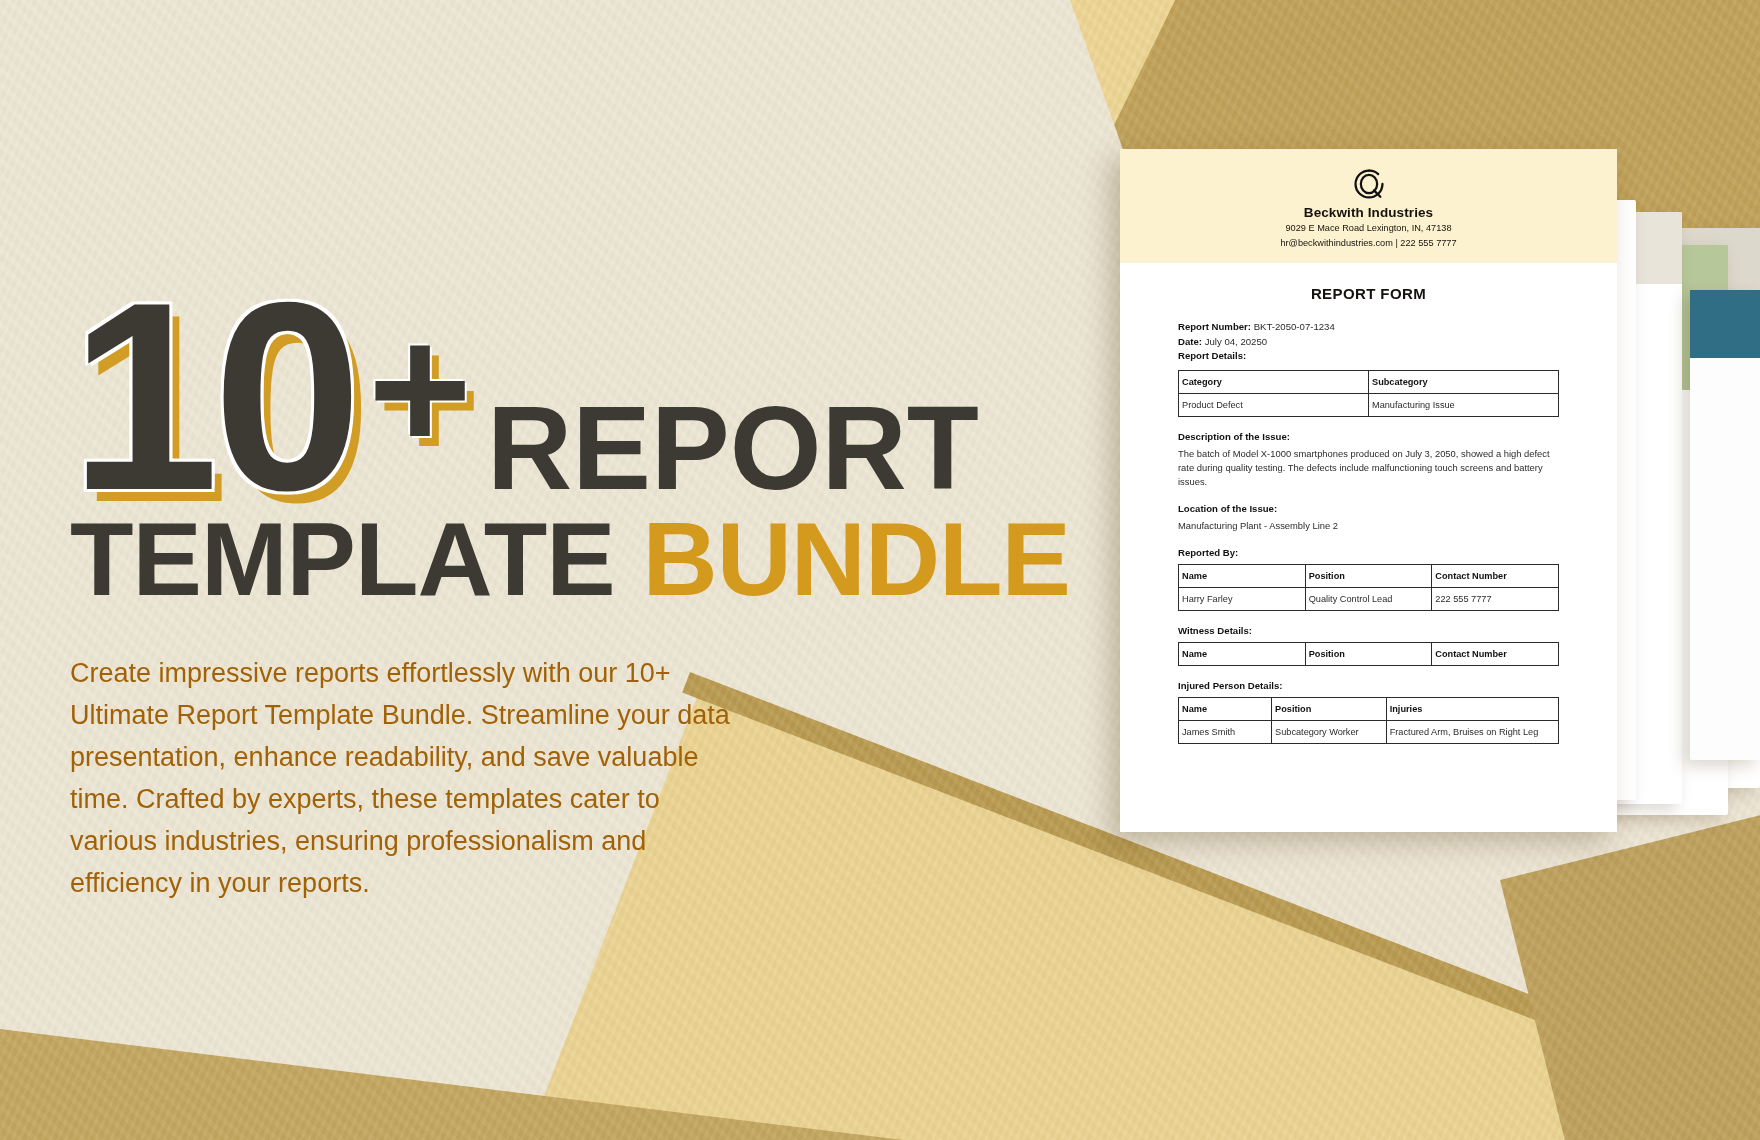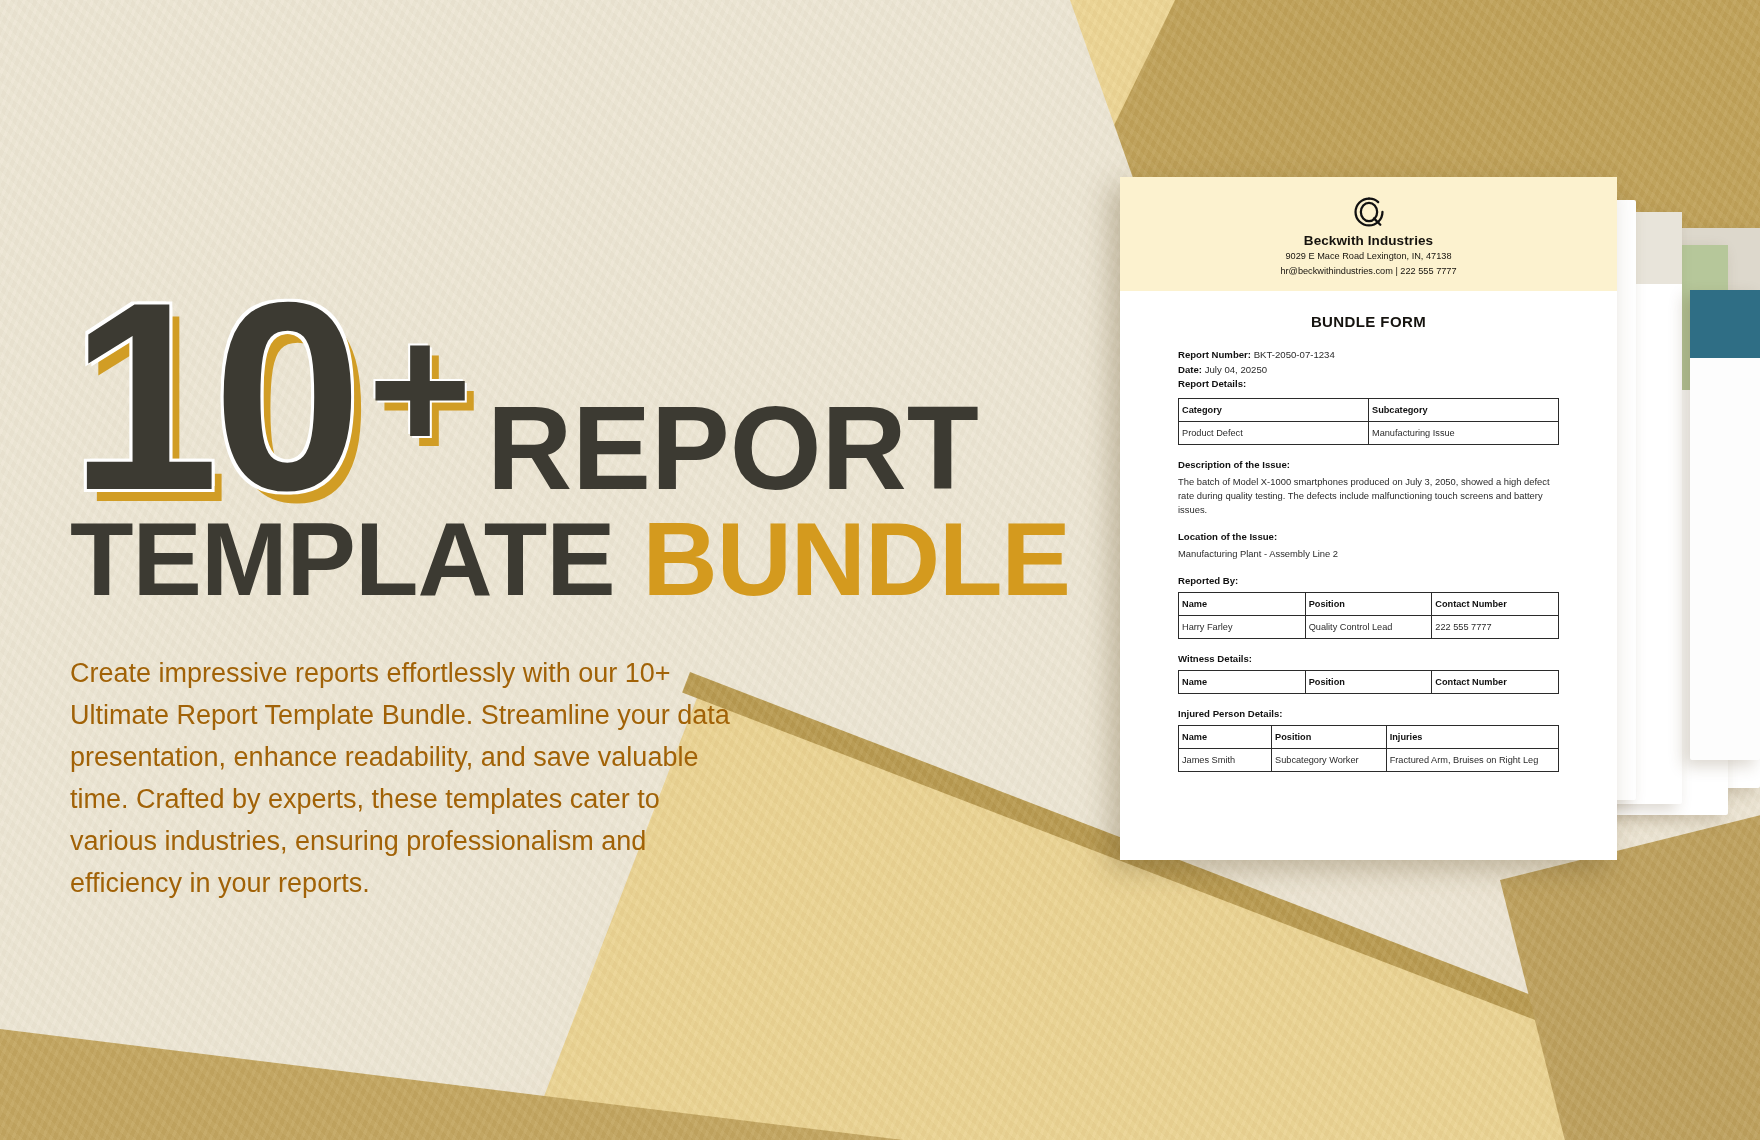--- a/index.html
+++ b/index.html
@@ -109,21 +109,21 @@
     box-shadow:-6px 6px 16px rgba(90,70,30,0.22);
   }
   .sheet .curl{
     position:absolute;left:0;top:0;bottom:0;width:26px;
     background:linear-gradient(90deg,#d9d4c9 0%,#f2efe8 35%,#ffffff 75%);
   }
   .sheet .band-accent{position:absolute;left:0;right:0;top:0;}
 
   
   .doc{
-    position:absolute;left:1120px;top:177px;width:497px;height:683px;
+    position:absolute;left:1120px;top:149px;width:497px;height:683px;
     background:#ffffff;z-index:30;
     box-shadow:-10px 10px 26px rgba(90,70,30,0.30);
   }
   .doc-header{
     background:#fcf2cf;padding:18px 0 14px 0;text-align:center;
   }
   .logo-wrap{display:flex;justify-content:center;margin-bottom:4px;}
   .company{font-size:13.5px;font-weight:700;color:#16130e;letter-spacing:.1px;}
   .addr{font-size:9.2px;color:#16130e;line-height:12.5px;margin-top:2px;}
   .doc-body{padding:16px 58px 0 58px;}
@@ -208,21 +208,21 @@
           <ellipse cx="24" cy="24" rx="11.5" ry="13" fill="none" stroke="#111" stroke-width="3.2"></ellipse>
           <path d="M31 33 L40 42" fill="none" stroke="#111" stroke-width="3.2" stroke-linecap="round"></path>
         </svg>
       </div>
       <div class="company">Beckwith Industries</div>
       <div class="addr">9029 E Mace Road Lexington, IN, 47138</div>
       <div class="addr">hr@beckwithindustries.com | 222 555 7777</div>
     </div>
 
     <div class="doc-body">
-      <div class="doc-title">BUNDLE FORM</div>
+      <div class="doc-title">REPORT FORM</div>
 
       <div class="meta">
         <div>
           <b>Report Number:</b><span> BKT-2050-07-1234</span>
         </div>
         <div>
           <b>Date:</b><span> July 04, 20250</span>
         </div>
         <div>
           <b>Report Details:</b>

